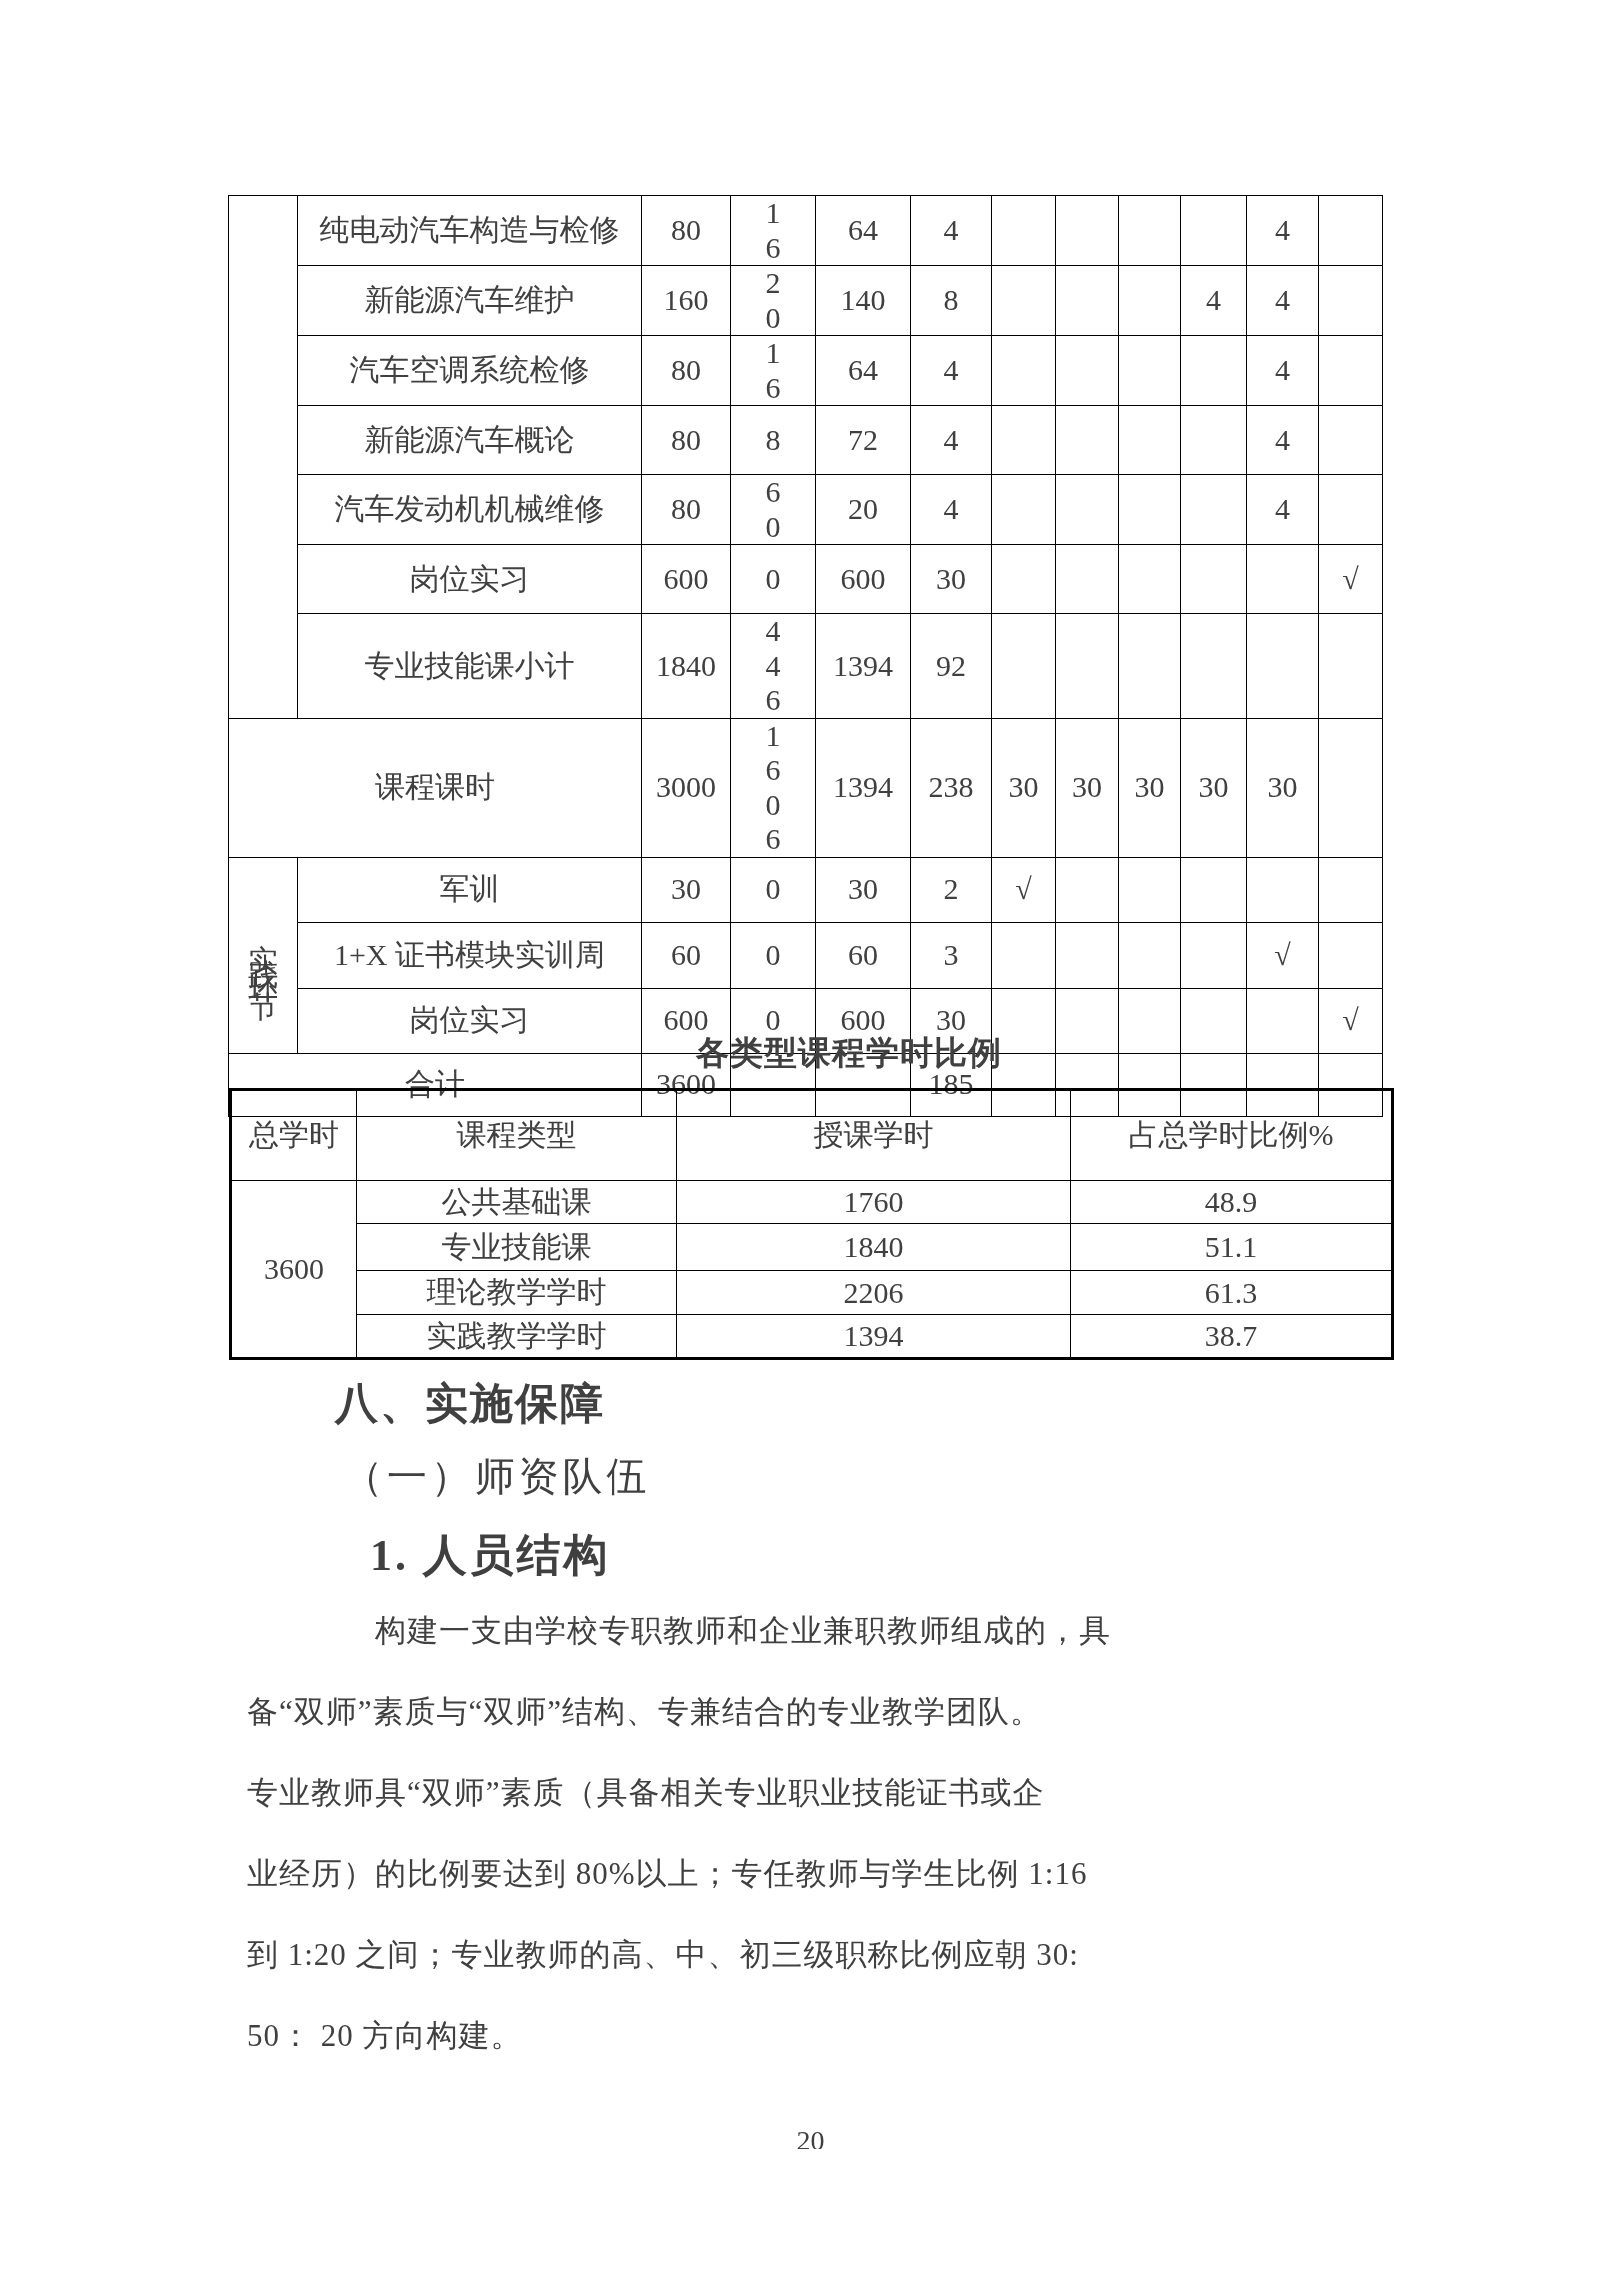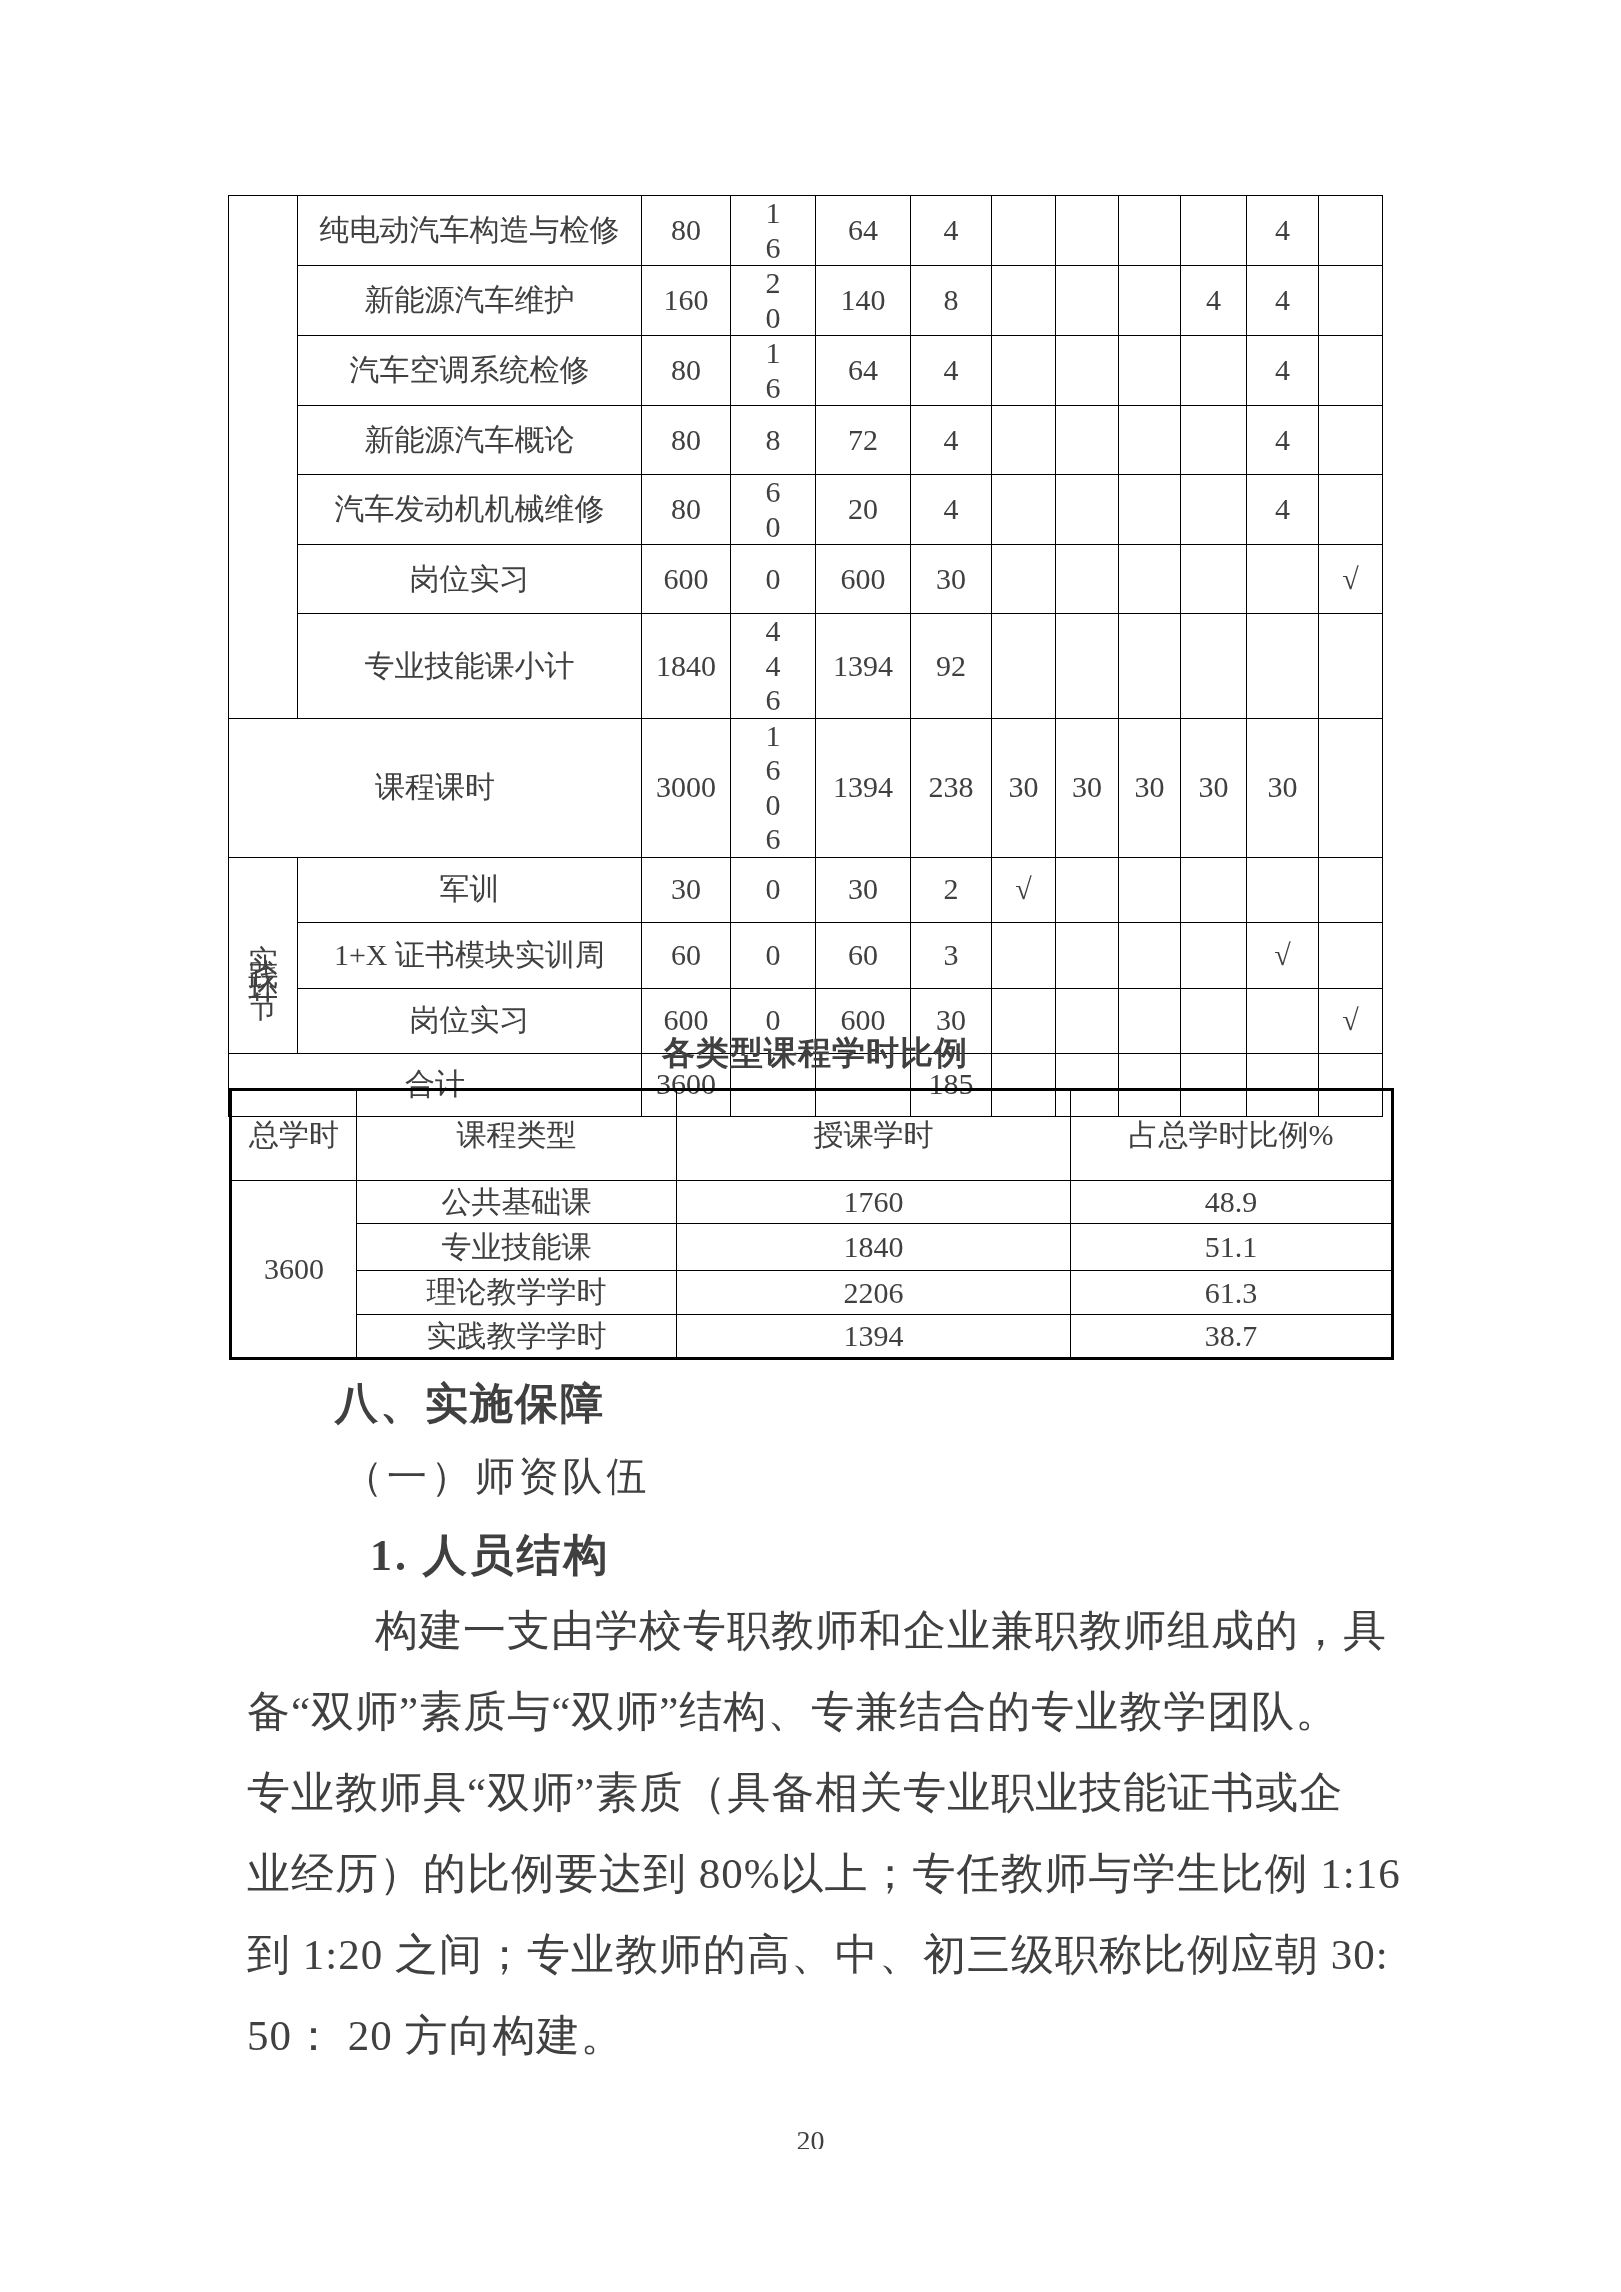--- a/index.html
+++ b/index.html
@@ -30,21 +30,21 @@
     margin-left:32px;
   }
   .vtext{
     writing-mode:vertical-rl;
     text-orientation:upright;
     letter-spacing:15.7px;
     display:inline-block;
   }
   
   #ratio-title{
-    position:absolute;left:662px;top:1032px;
+    position:absolute;left:696px;top:1032px;
     font-size:33px;font-weight:bold;line-height:43px;
     letter-spacing:1px;
   }
   #ratio-table{
     position:absolute;left:229px;top:1088px;
     border-collapse:collapse;table-layout:fixed;
     width:1162px;
     border:3.9px solid #000;
   }
   #ratio-table td,#ratio-table th{
@@ -66,21 +66,21 @@
   }
   .h3{
     position:absolute;left:330px;top:1527px;
     font-weight:bold;font-size:44px;line-height:57px;
     letter-spacing:2.9px;
     margin-left:40px;
   }
   #body-text{
     position:absolute;left:247px;top:1590px;
     width:1137px;
-    font-size:43px;line-height:81px;
+    font-size:31px;line-height:81px;
     letter-spacing:1px;
   }
   #body-text .line{white-space:nowrap;}
   #body-text .indent{text-indent:128px;}
   #page-number{
     position:absolute;left:0;top:2125px;width:1621px;
     text-align:center;font-size:28px;
   }
 </style>
 </head>

